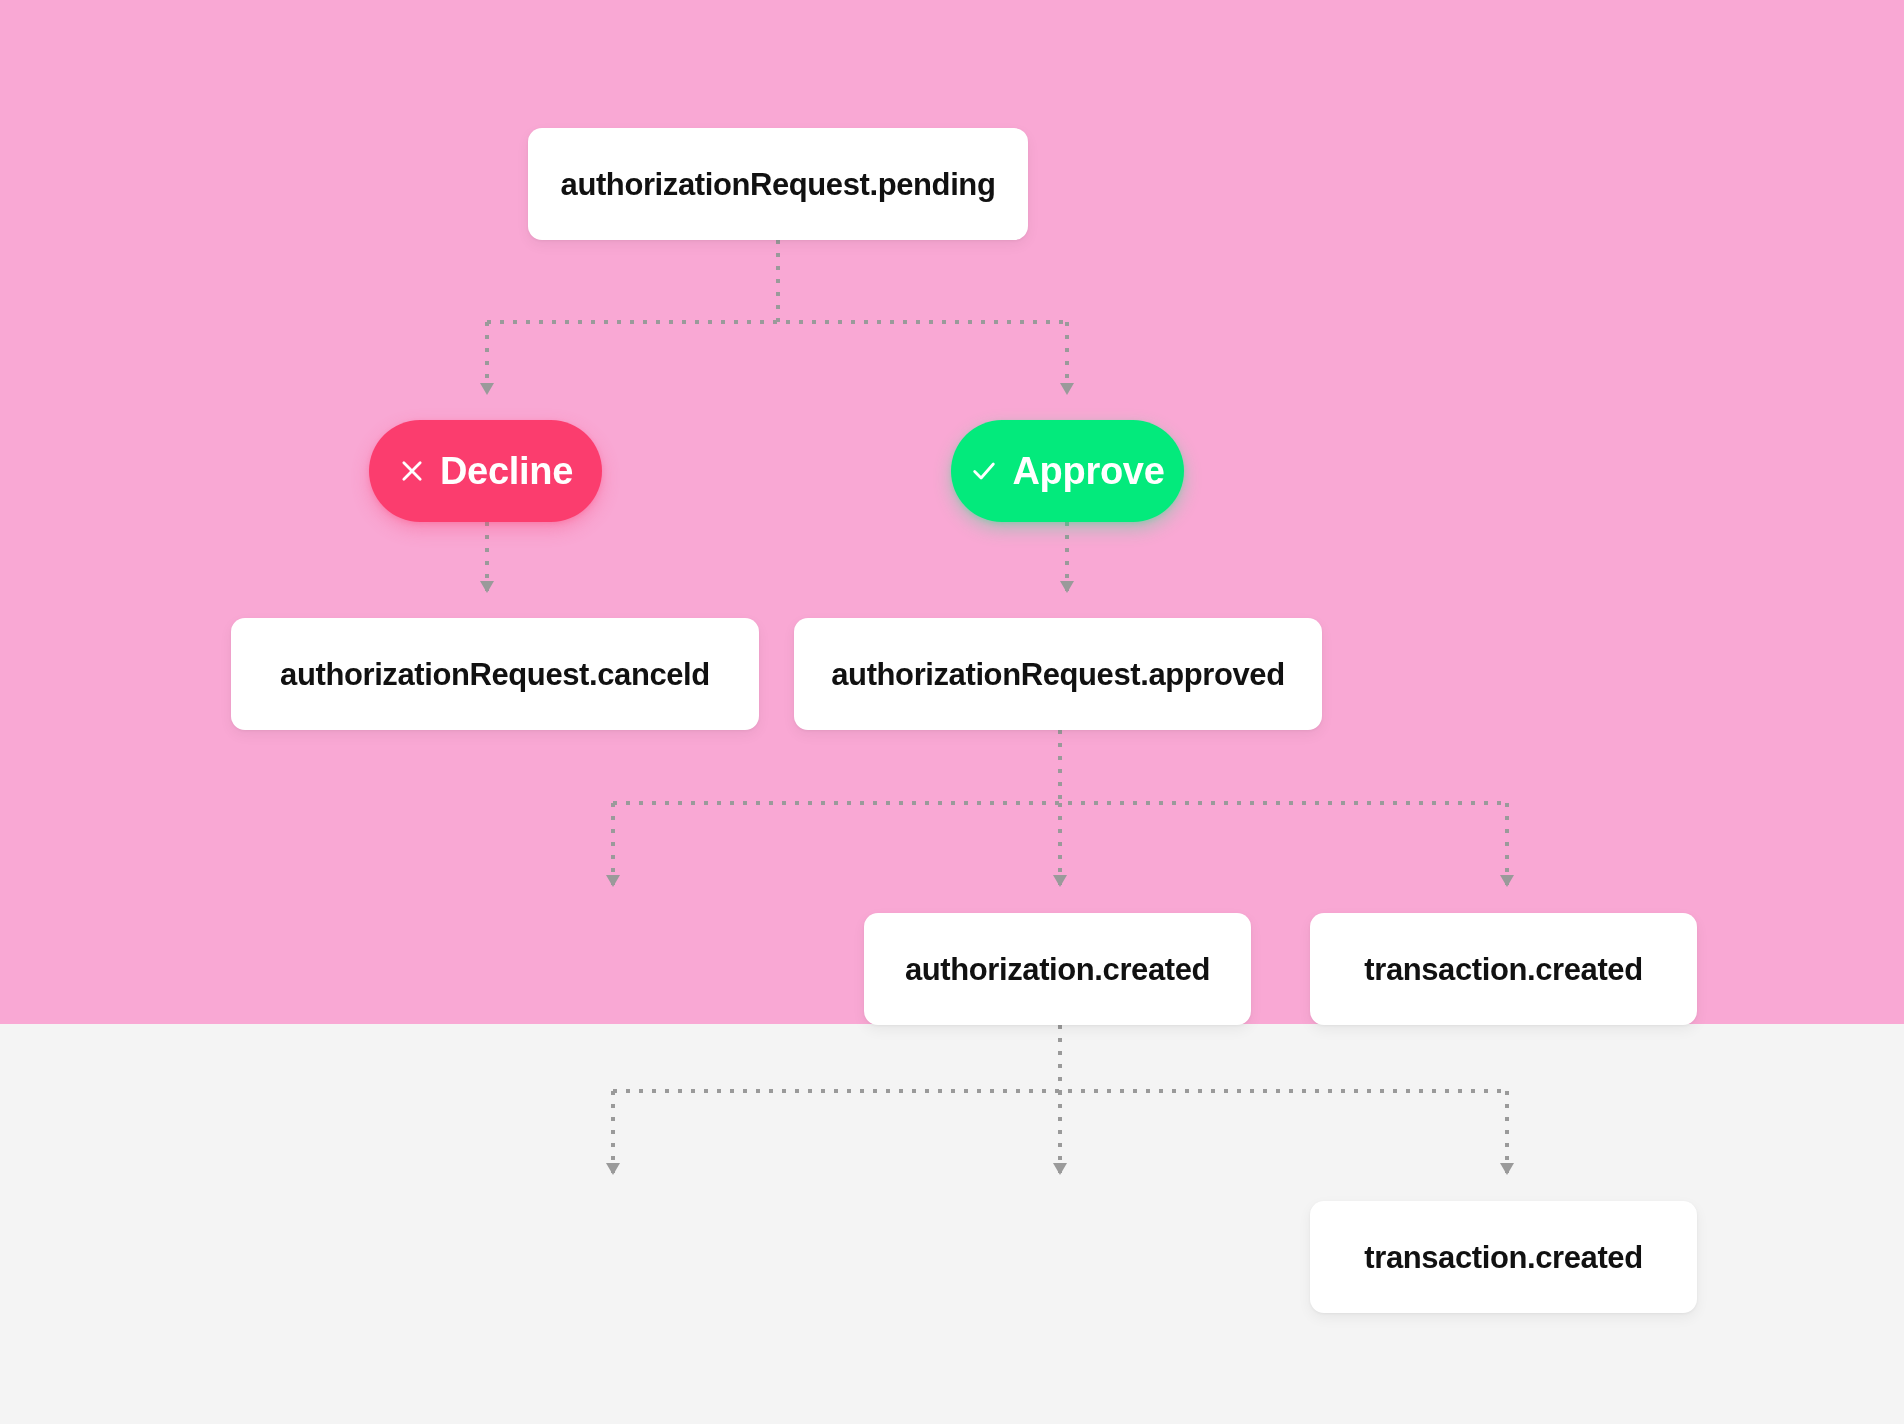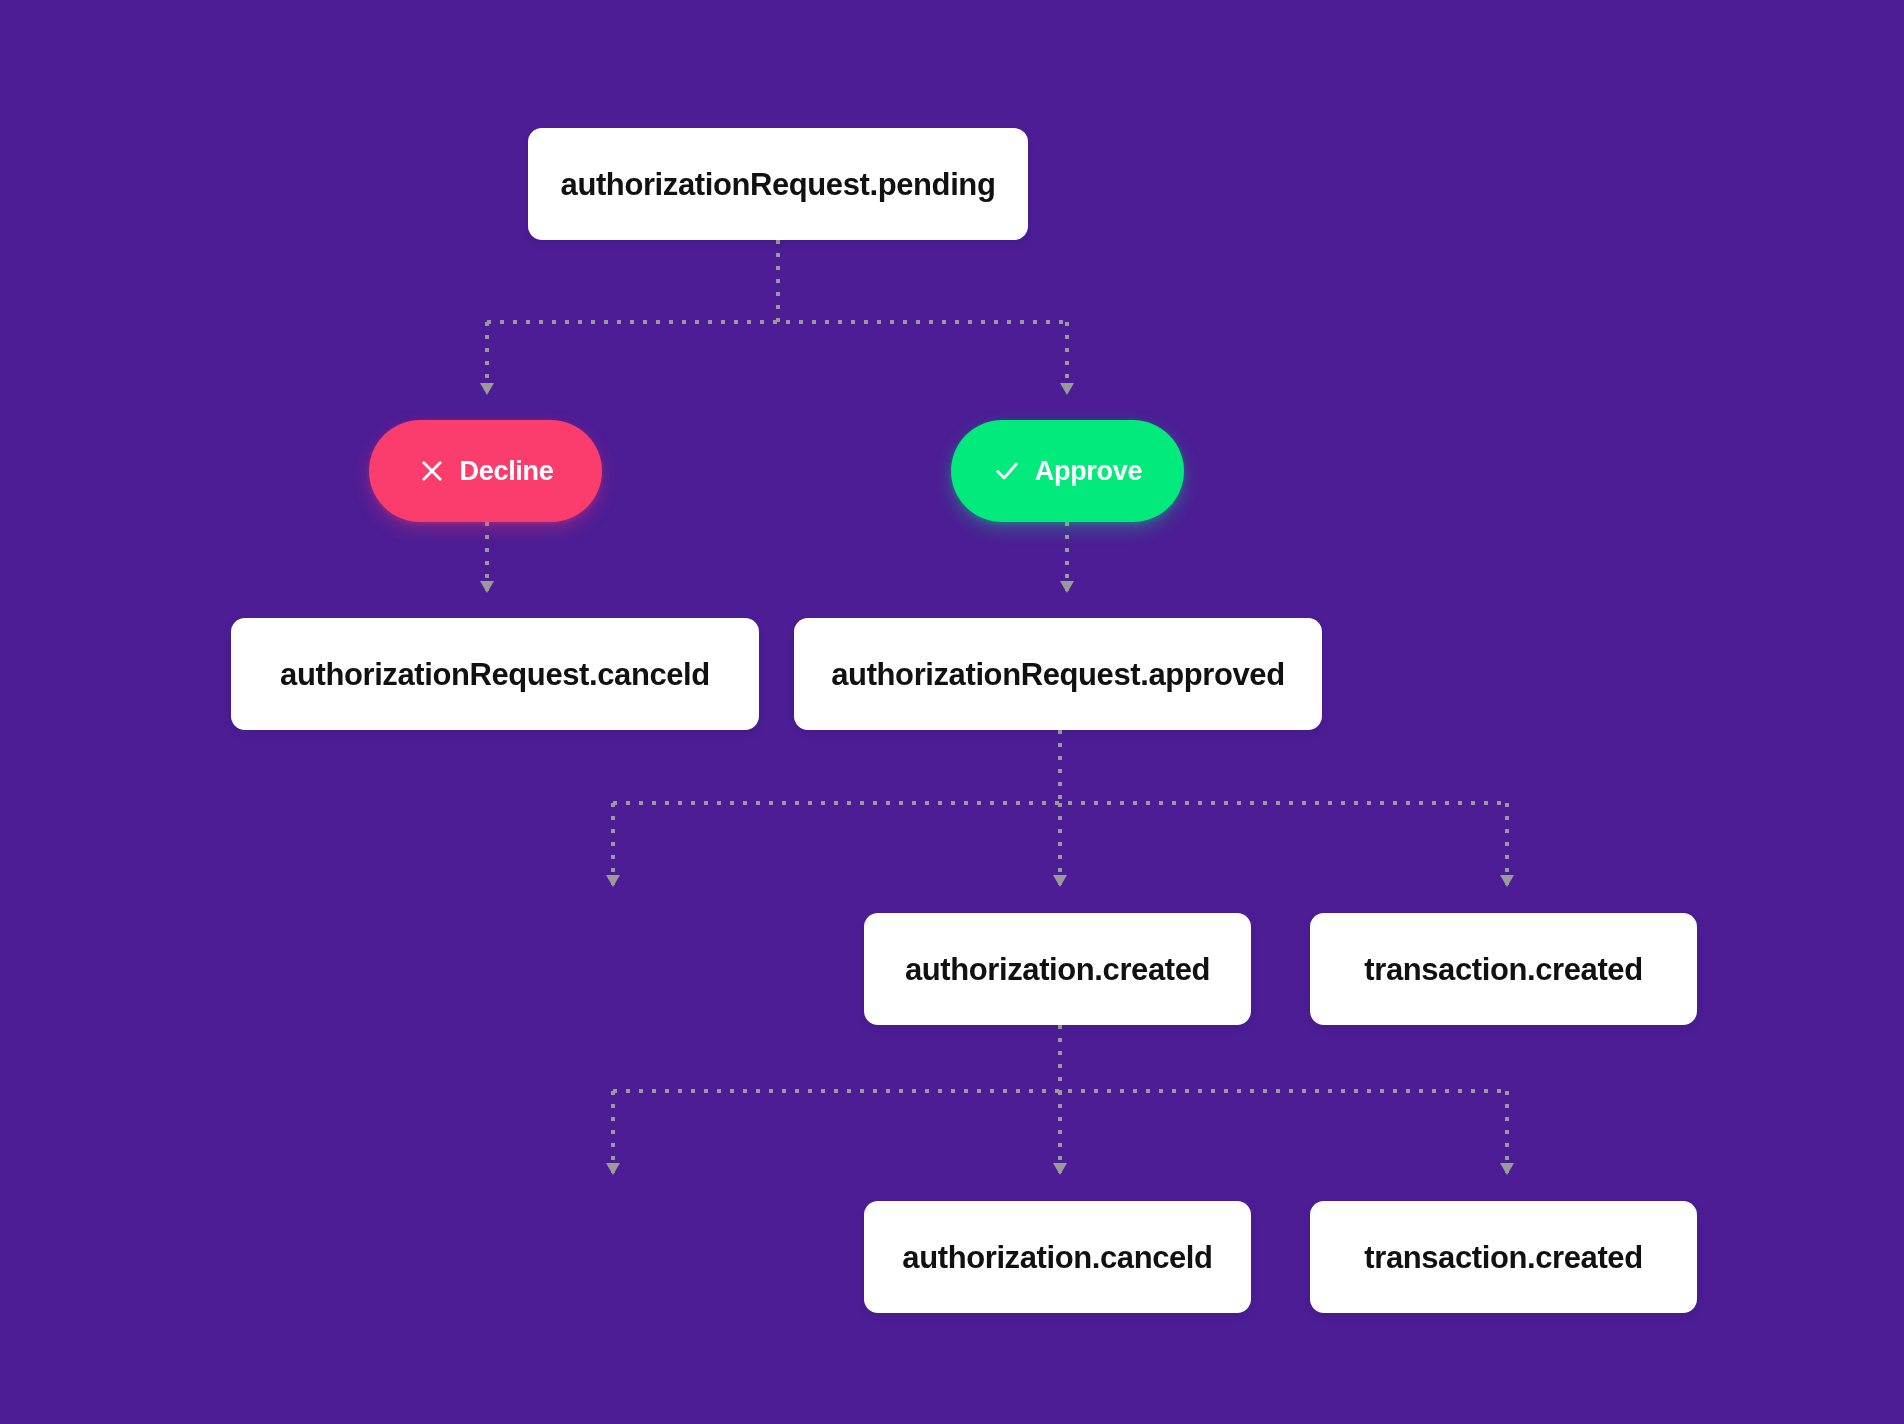--- a/index.html
+++ b/index.html
@@ -10,22 +10,22 @@
     width: 1904px;
     height: 1424px;
     background: #f4f4f4;
     font-family: "Liberation Sans", sans-serif;
     overflow: hidden;
   }
 
   #canvas {
     position: relative;
     width: 1904px;
-    height: 1424px;
-    background: #4c1d95;
+    height: 1024px;
+    background: #f9a8d4;
   }
 
   
   #wires {
     position: absolute;
     left: 0;
     top: 0;
     width: 1904px;
     height: 1424px;
     z-index: 1;
@@ -61,21 +61,21 @@
     box-sizing: border-box;
     border-radius: 999px;
     display: flex;
     align-items: center;
     justify-content: center;
     gap: 14px;
     cursor: pointer;
     user-select: none;
   }
   .pill .pill-label {
-    font-size: 27px;
+    font-size: 38px;
     font-weight: 600;
     letter-spacing: -0.3px;
     color: #ffffff;
     white-space: nowrap;
     line-height: 1;
   }
   .pill .pill-icon {
     width: 28px;
     height: 28px;
     display: block;
@@ -161,21 +161,18 @@
 
   <div class="node" style="left:864px; top:913px; width:387px; height:112px;text-align:right;">
     <span class="label">authorization.created</span>
   </div>
 
   <div class="node" style="left:1310px; top:913px; width:387px; height:112px;">
     <span class="label">transaction.created</span>
   </div>
 
 
-  <div class="node" style="left:864px; top:1201px; width:387px; height:112px;">
-    <span class="label">authorization.canceld</span>
-  </div>
 
   <div class="node" style="left:1310px; top:1201px; width:387px; height:112px;">
     <span class="label">transaction.created</span>
   </div>
 
 </div>
 
 </body></html>

